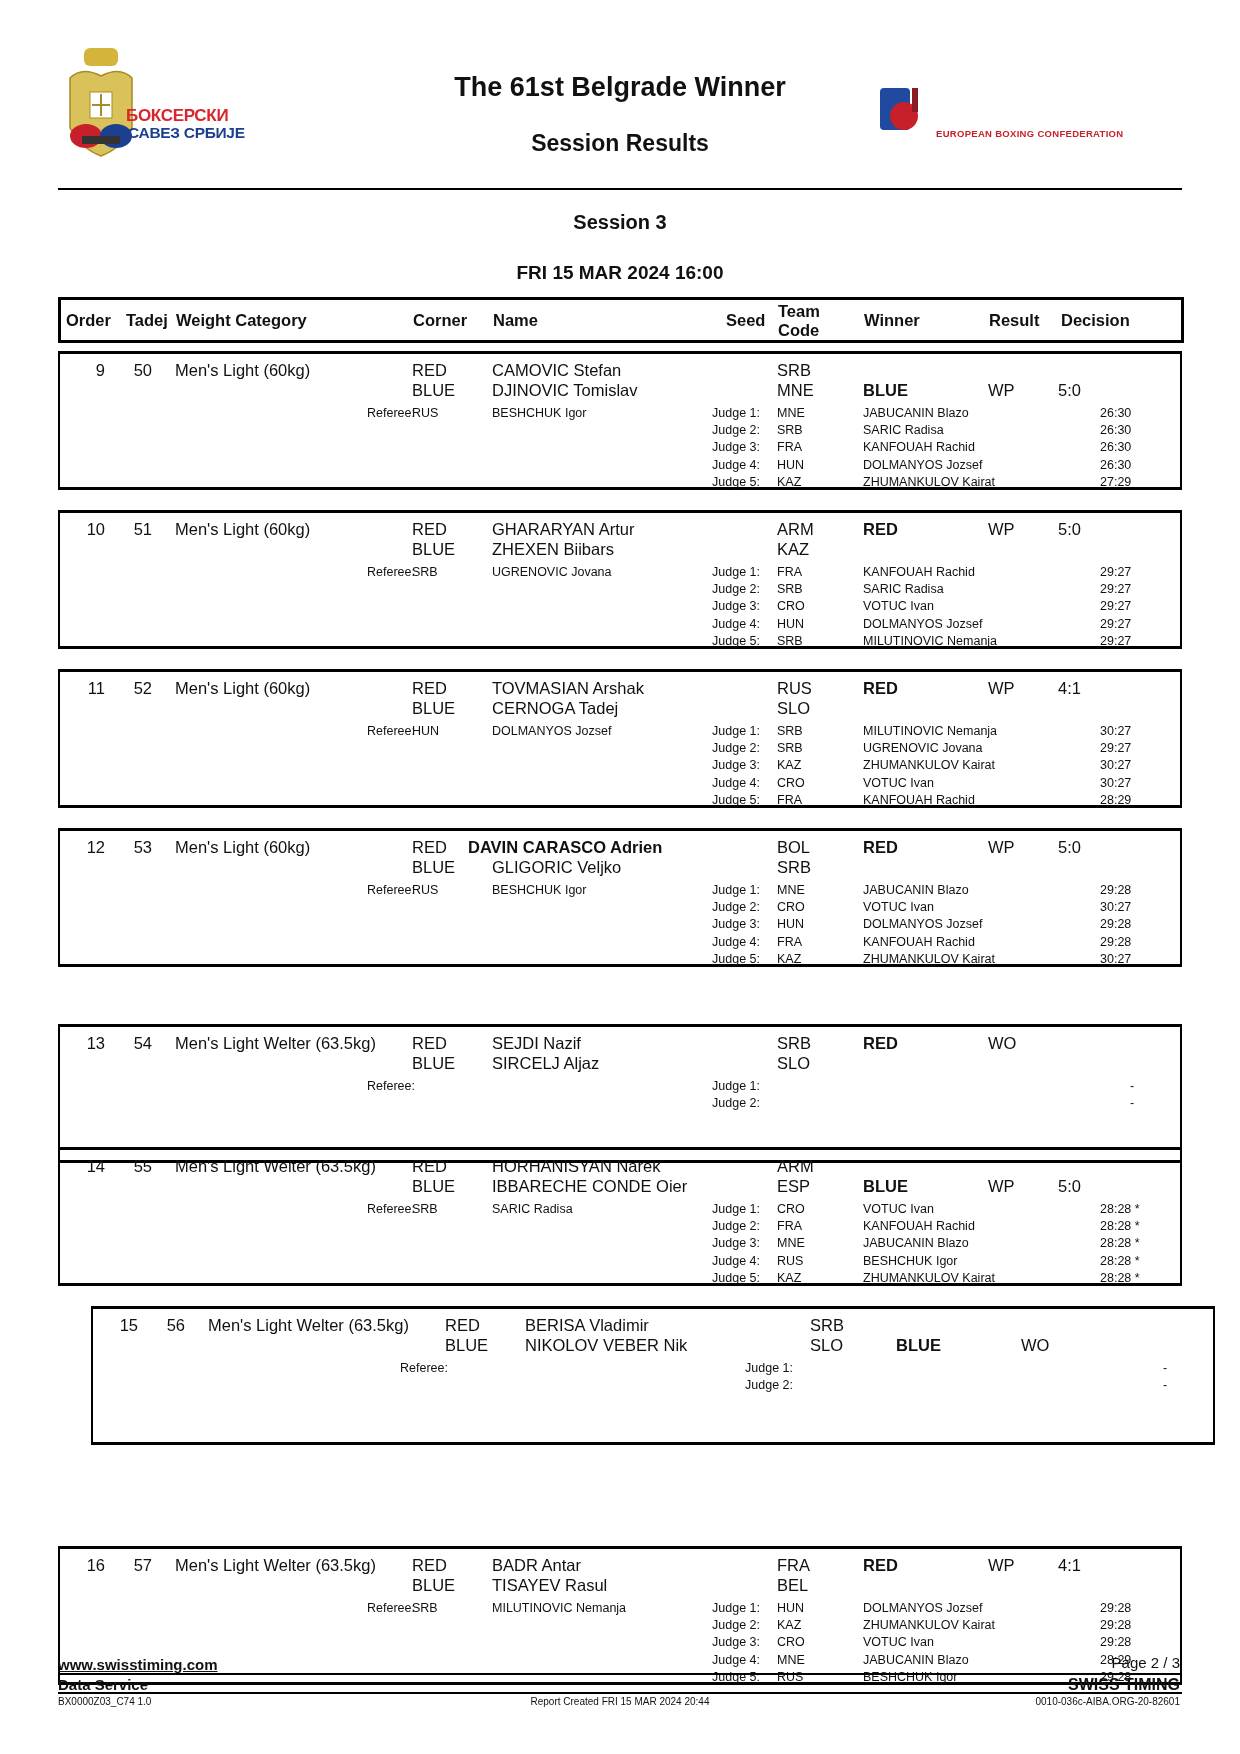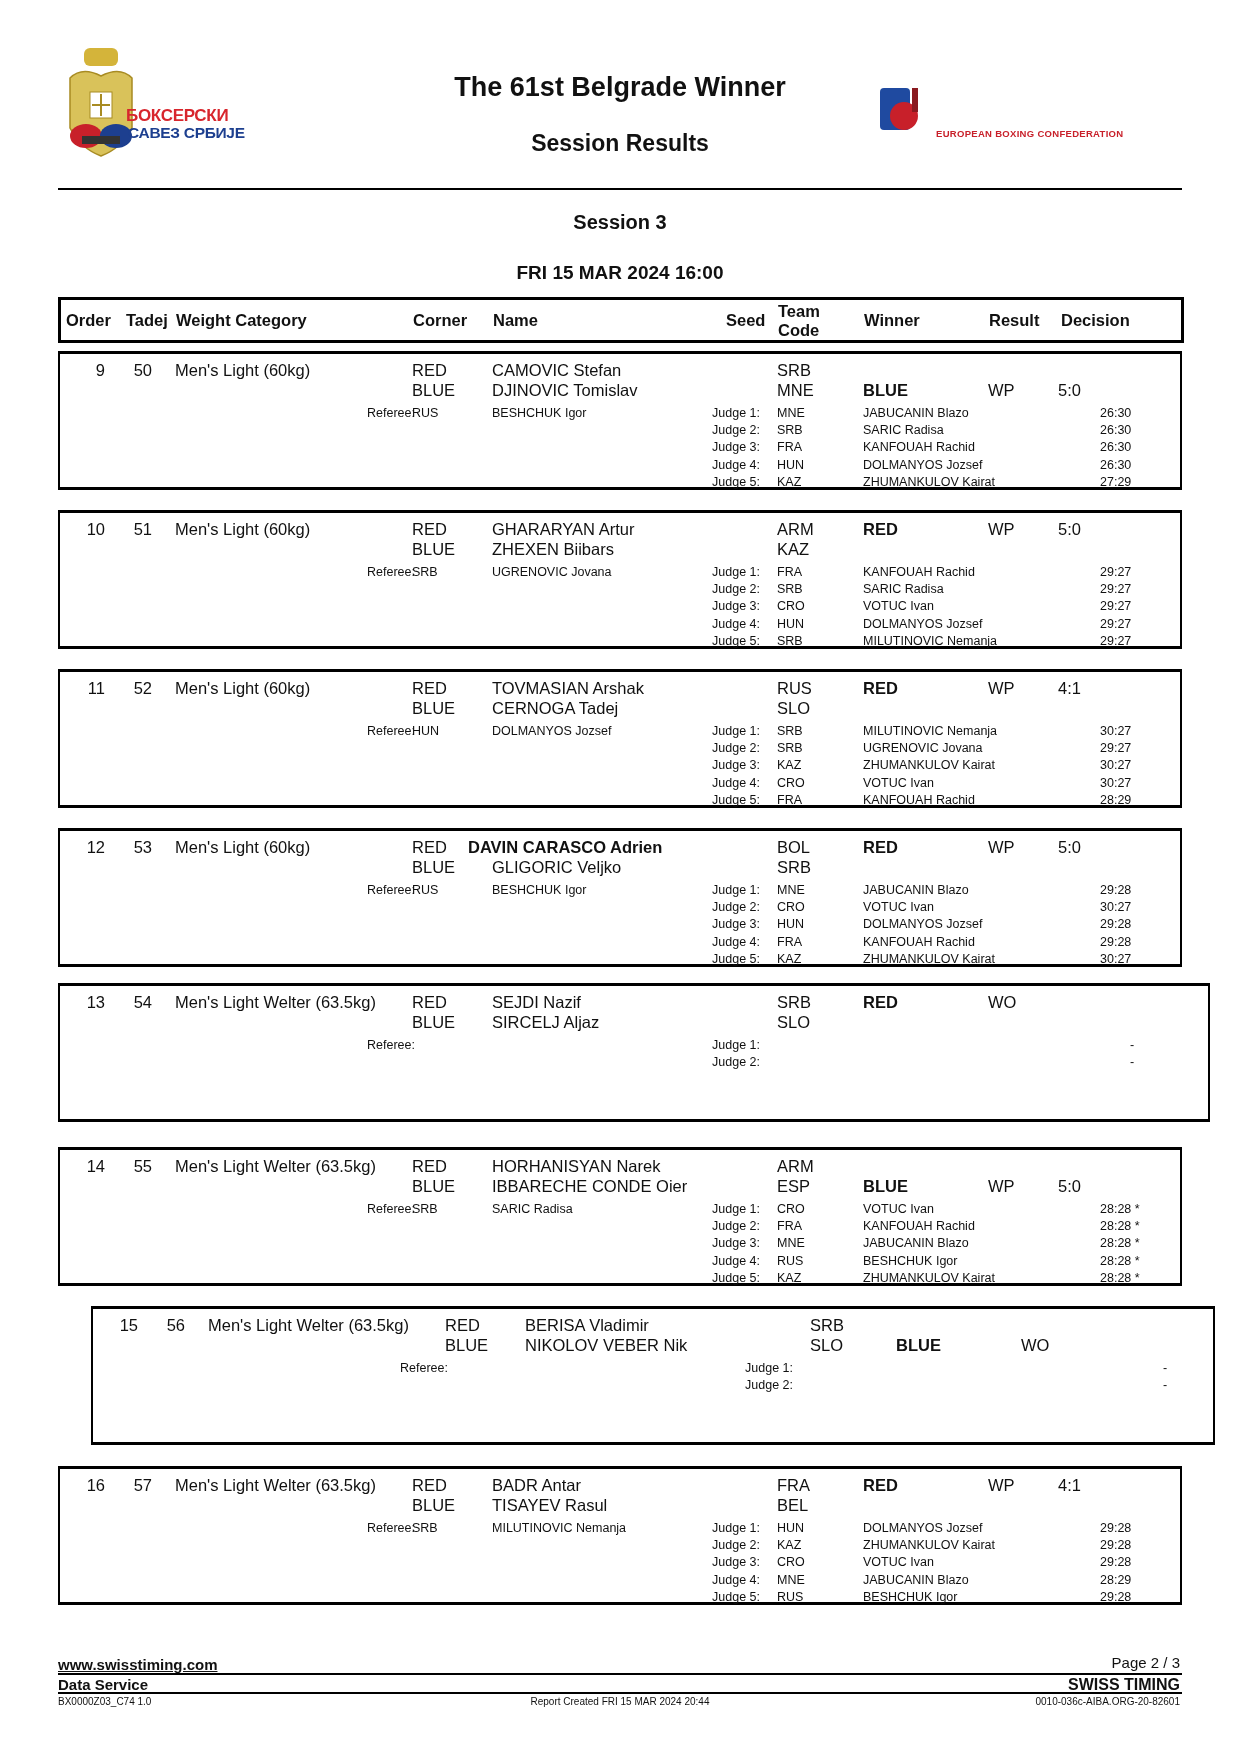--- a/index.html
+++ b/index.html
@@ -229,21 +229,21 @@
       <span class="s" style="left: 1040px; top: 86.4px;">29:28</span>
       <span class="s r" style="left: 620px; top: 103.6px; width: 80px;">Judge 4:</span>
       <span class="s" style="left: 717px; top: 103.6px;">FRA</span>
       <span class="s" style="left: 803px; top: 103.6px;">KANFOUAH Rachid</span>
       <span class="s" style="left: 1040px; top: 103.6px;">29:28</span>
       <span class="s r" style="left: 620px; top: 120.8px; width: 80px;">Judge 5:</span>
       <span class="s" style="left: 717px; top: 120.8px;">KAZ</span>
       <span class="s" style="left: 803px; top: 120.8px;">ZHUMANKULOV Kairat</span>
       <span class="s" style="left: 1040px; top: 120.8px;">30:27</span>
     </div>
-    <div class="bout" style="top: 983px; padding-left: 28px;">
+    <div class="bout" style="top: 1024px;">
       <span class="t r" style="left: 5px; top: 7px; width: 40px;">13</span>
       <span class="t r" style="left: 52px; top: 7px; width: 40px;">54</span>
       <span class="t" style="left: 115px; top: 7px;">Men's Light Welter (63.5kg)</span>
       <span class="t" style="left: 352px; top: 7px;">RED</span>
       <span class="t" style="left: 352px; top: 27px;">BLUE</span>
       <span class="t" style="left: 432px; top: 7px;">SEJDI Nazif</span>
       <span class="t" style="left: 432px; top: 27px; text-align: right;">SIRCELJ Aljaz</span>
       <span class="t" style="left: 717px; top: 7px;">SRB</span>
       <span class="t" style="left: 717px; top: 27px;">SLO</span>
       <span class="t b" style="left: 803px; top: 7px;">RED</span>
@@ -316,21 +316,21 @@
       <span class="s" style="left: 432px; top: 52px;"></span>
       <span class="s r" style="left: 620px; top: 52px; width: 80px;">Judge 1:</span>
       <span class="s" style="left: 717px; top: 52px;"></span>
       <span class="s" style="left: 803px; top: 52px;"></span>
       <span class="s" style="left: 1070px; top: 52px;">-</span>
       <span class="s r" style="left: 620px; top: 69.2px; width: 80px;">Judge 2:</span>
       <span class="s" style="left: 717px; top: 69.2px;"></span>
       <span class="s" style="left: 803px; top: 69.2px;"></span>
       <span class="s" style="left: 1070px; top: 69.2px;">-</span>
     </div>
-    <div class="bout" style="top: 1466px;">
+    <div class="bout" style="top: 1546px;">
       <span class="t r" style="left: 5px; top: 7px; width: 40px;">16</span>
       <span class="t r" style="left: 52px; top: 7px; width: 40px;">57</span>
       <span class="t" style="left: 115px; top: 7px;">Men's Light Welter (63.5kg)</span>
       <span class="t" style="left: 352px; top: 7px;">RED</span>
       <span class="t" style="left: 352px; top: 27px;">BLUE</span>
       <span class="t" style="left: 432px; top: 7px;">BADR Antar</span>
       <span class="t" style="left: 432px; top: 27px;">TISAYEV Rasul</span>
       <span class="t" style="left: 717px; top: 7px;">FRA</span>
       <span class="t" style="left: 717px; top: 27px;">BEL</span>
       <span class="t b" style="left: 803px; top: 7px;">RED</span>

